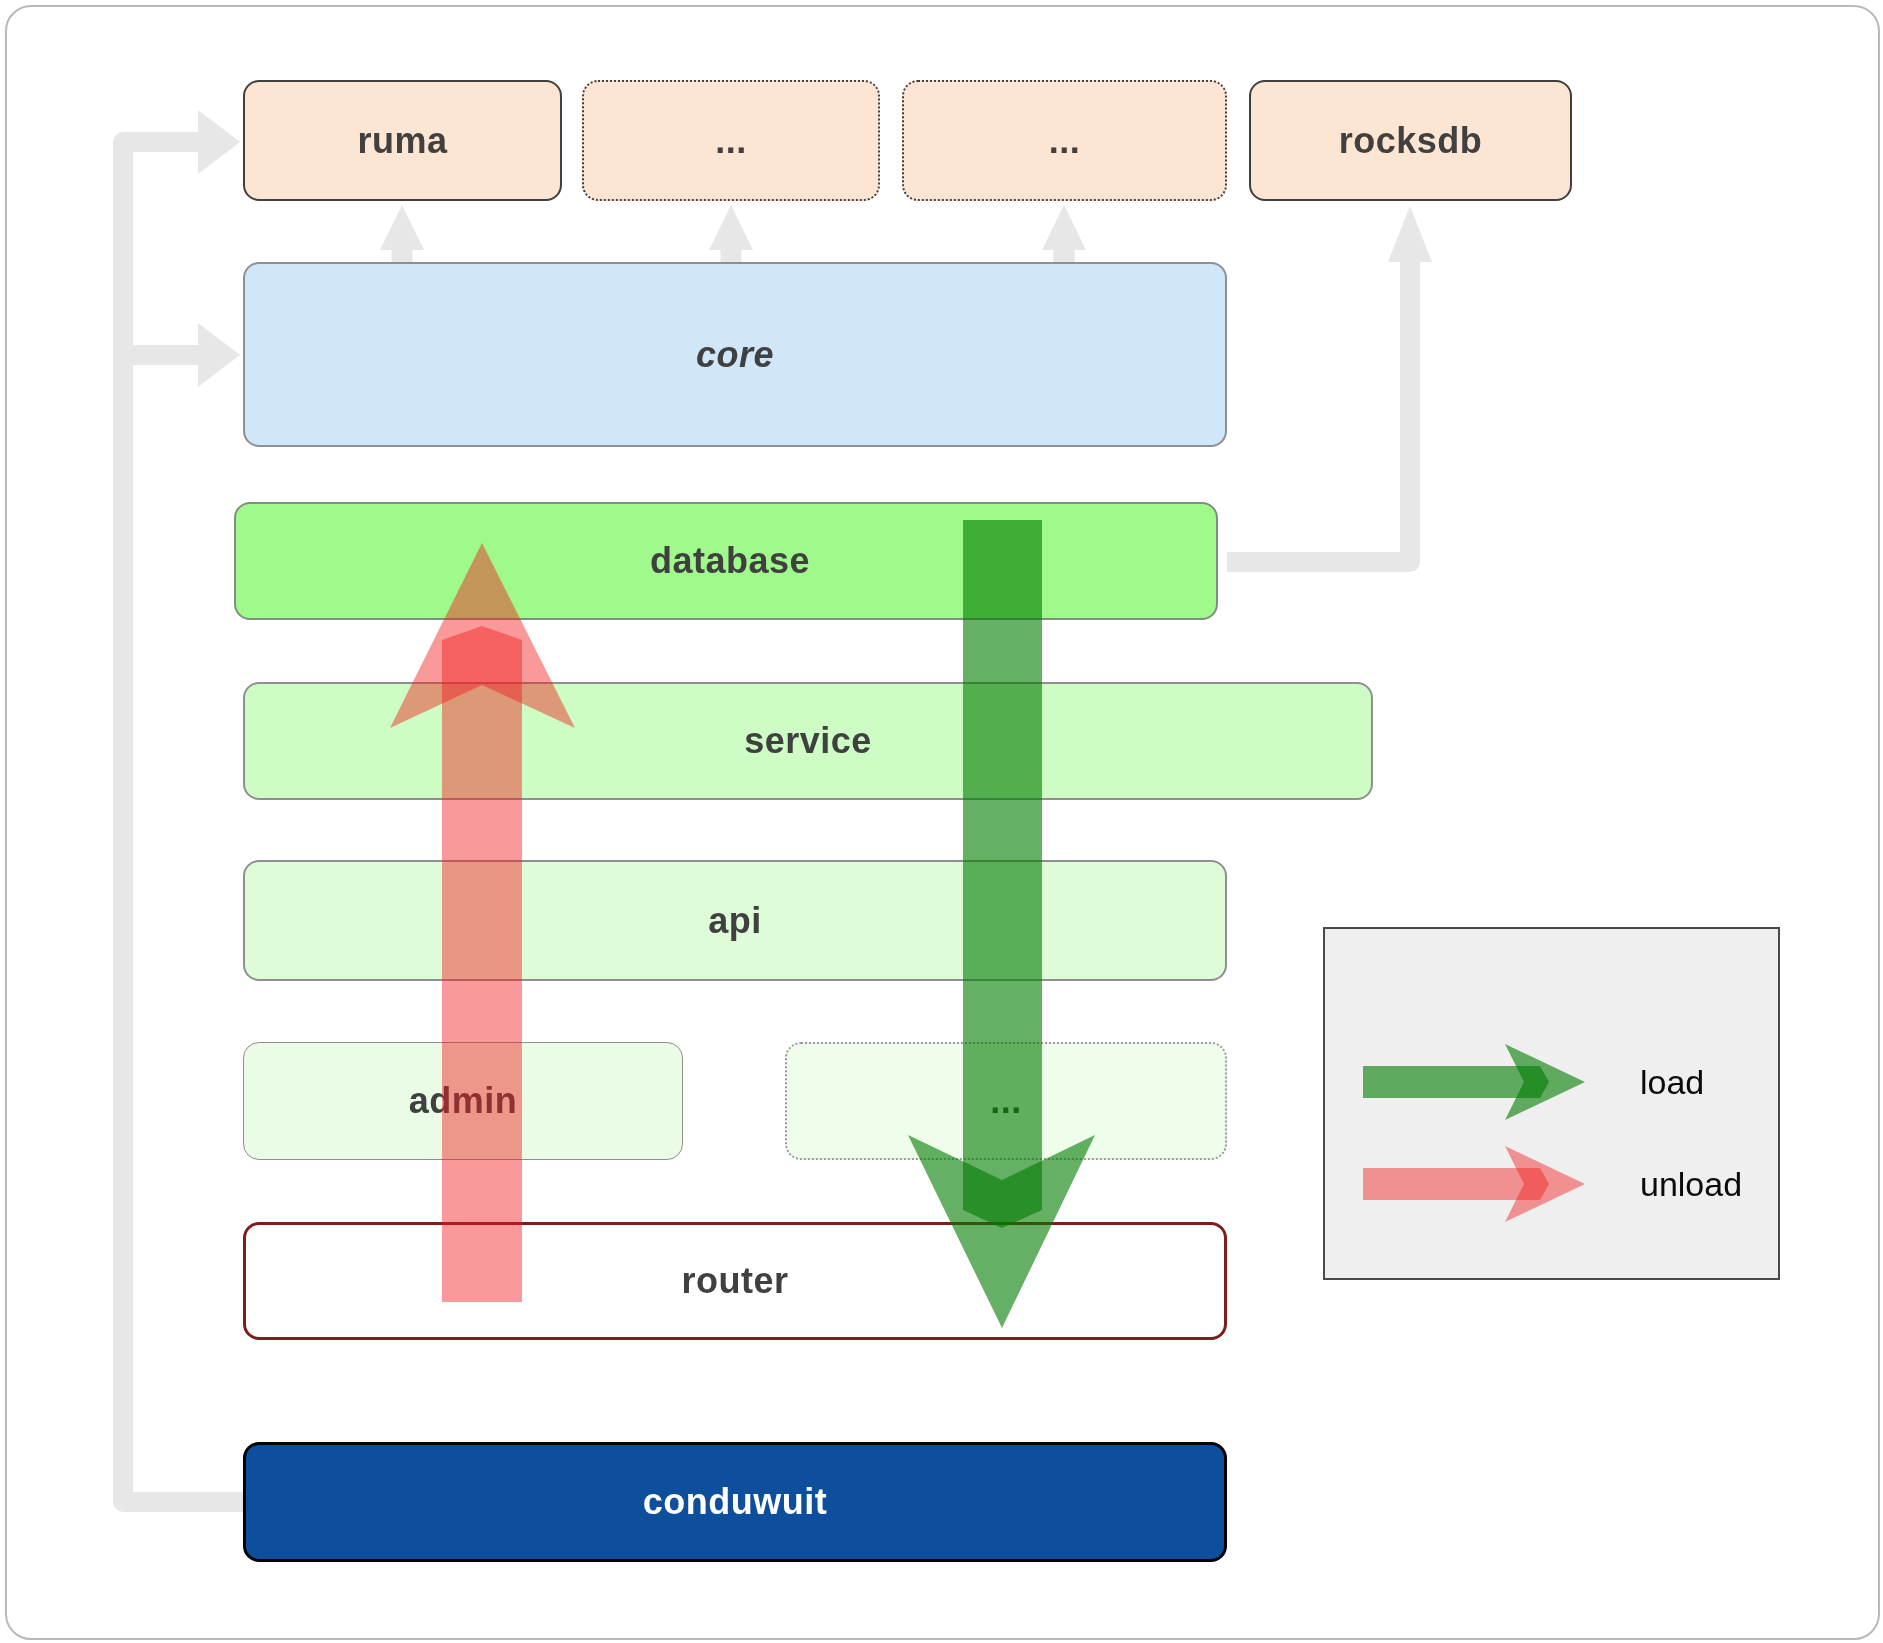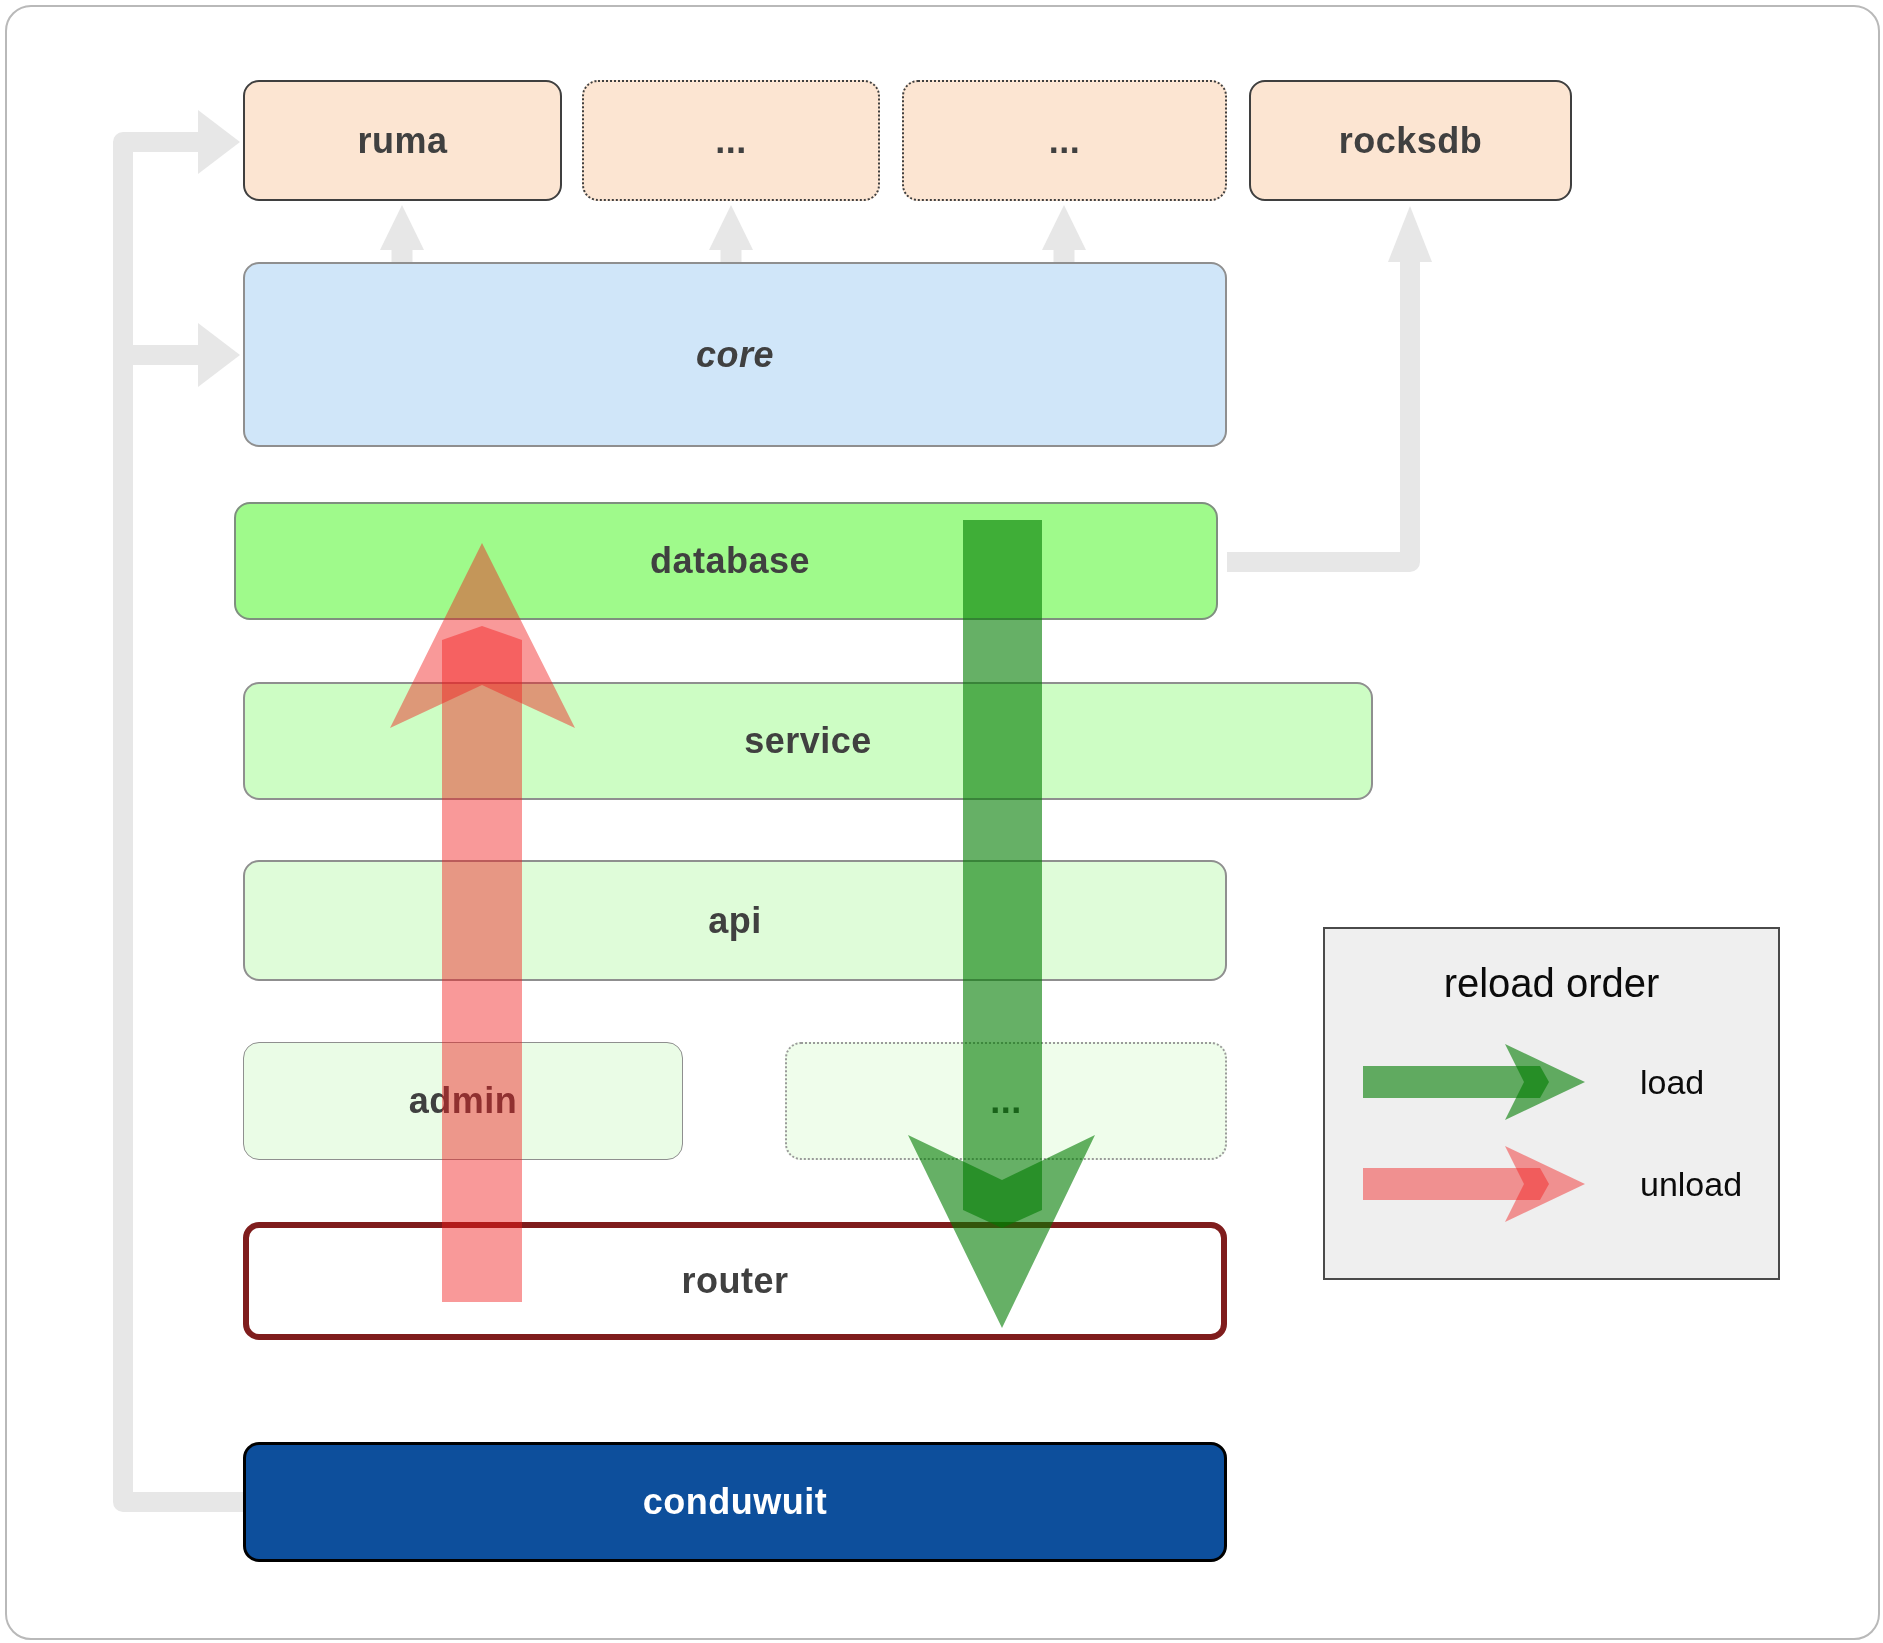--- a/index.html
+++ b/index.html
@@ -23,21 +23,21 @@
   .b-dots1   {left:582px;top:80px;width:298px;height:121px;background:var(--peach);border:2.5px dotted #3f3f3f;}
   .b-dots2   {left:902px;top:80px;width:325px;height:121px;background:var(--peach);border:2.5px dotted #3f3f3f;}
   .b-rocksdb {left:1249px;top:80px;width:323px;height:121px;background:var(--peach);border:2.5px solid #3f3f3f;}
   
   .b-core    {left:243px;top:262px;width:984px;height:185px;background:var(--core-blue);border:2px solid #8f8f8f;font-style:italic;}
   .b-database{left:234px;top:502px;width:984px;height:118px;background:var(--green-1);border:2px solid #7f8f7f;padding-left:8px;}
   .b-service {left:243px;top:682px;width:1130px;height:118px;background:var(--green-2);border:2px solid #8f8f8f;}
   .b-api     {left:243px;top:860px;width:984px;height:121px;background:var(--green-3);border:2px solid #8f8f8f;}
   .b-admin   {left:243px;top:1042px;width:440px;height:118px;background:var(--green-4);border:1.5px solid #8f8f8f;}
   .b-dots3   {left:785px;top:1042px;width:442px;height:118px;background:var(--green-5);border:2px dotted #9a9a9a;}
-  .b-router  {left:243px;top:1222px;width:984px;height:118px;background:#ffffff;border:6px solid #7f1d1d;}
+  .b-router  {left:243px;top:1222px;width:984px;height:118px;background:#ffffff;border:3px solid #7f1d1d;}
   .b-conduwuit{left:243px;top:1442px;width:984px;height:120px;background:var(--brand-blue);border:3px solid #000;
     color:#ffffff;}
   
   .legend{
     position:absolute;left:1323px;top:927px;width:457px;height:353px;box-sizing:border-box;
     background:var(--legend-bg);border:2.5px solid #4a4a4a;z-index:4;
   }
   .legend-title{
     position:absolute;left:0;top:32px;width:100%;text-align:center;
     font-size:40px;color:#0b0b0b;font-weight:400;
@@ -127,21 +127,20 @@
       <polygon points="482,543 575,728 482,685 390,728"></polygon>
     </g>
 
     <g fill="#007c00" fill-opacity="0.60">
       <polygon points="963,520 963,1210 1002,1228 1042,1210 1042,520"></polygon>
       <polygon points="1002,1328 1095,1135 1002,1180 908,1135"></polygon>
     </g>
   </svg>
 
   <div class="legend">
-    <div class="legend-title">reload order</div>
 
     <div class="legend-row load">
       <svg width="230" height="80" viewBox="0 0 230 80">
         <g fill="#007c00" fill-opacity="0.60">
           <polygon points="0,24 177,24 186,40 177,56 0,56"></polygon>
           <polygon points="222,40 142,2 161,40 142,78"></polygon>
         </g>
       </svg>
       <span class="legend-label">load</span>
     </div>

